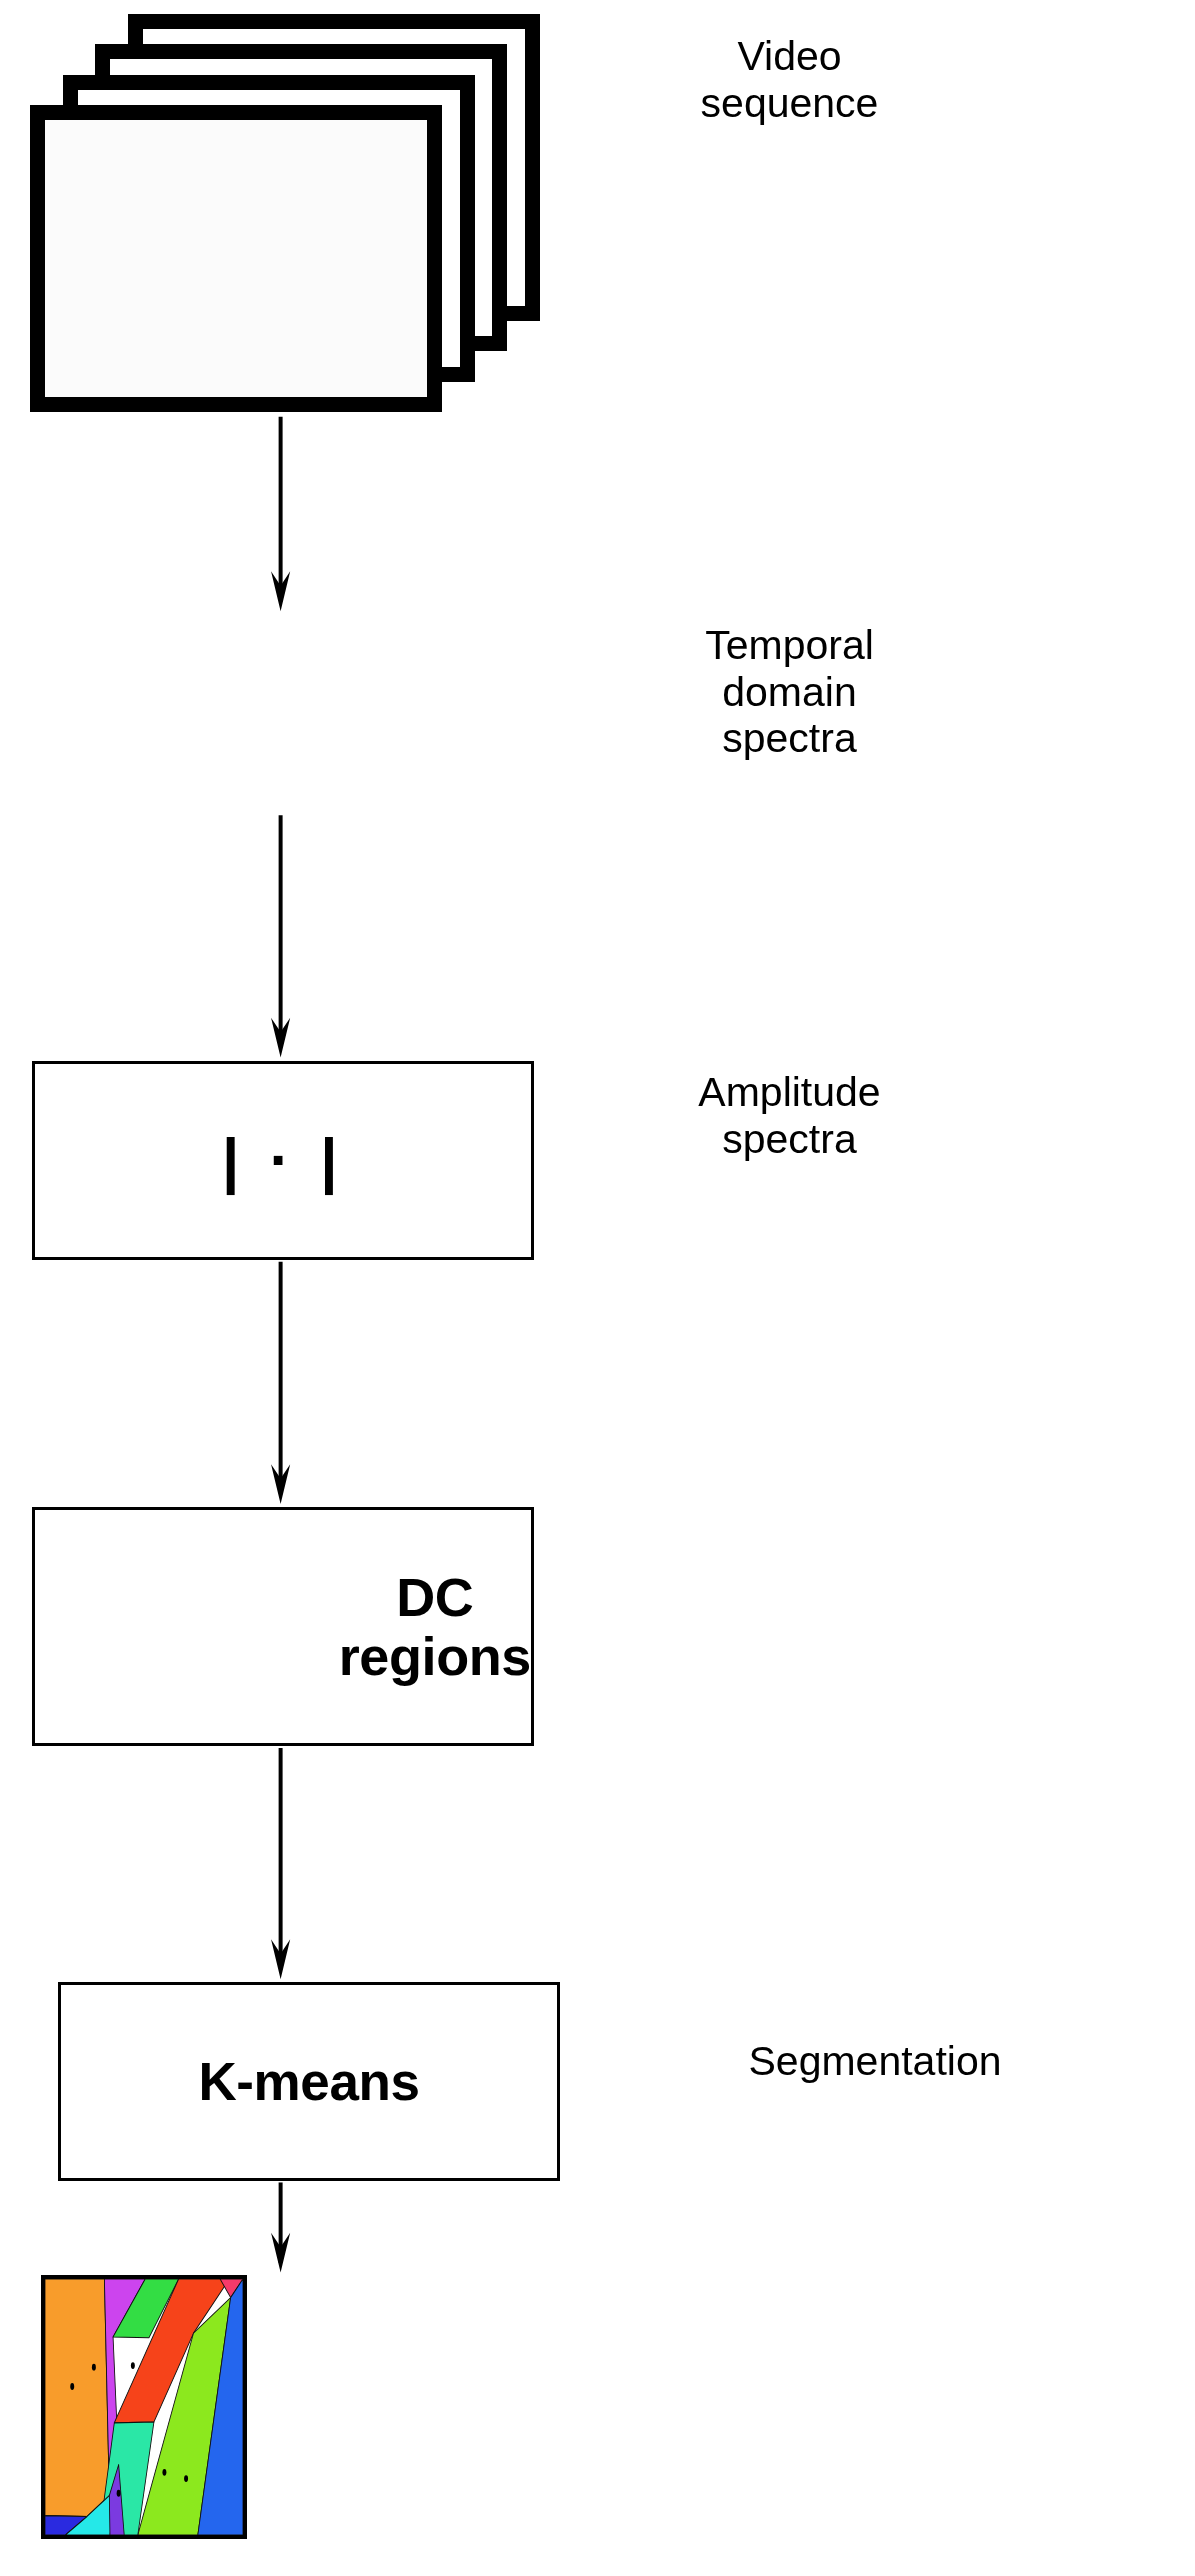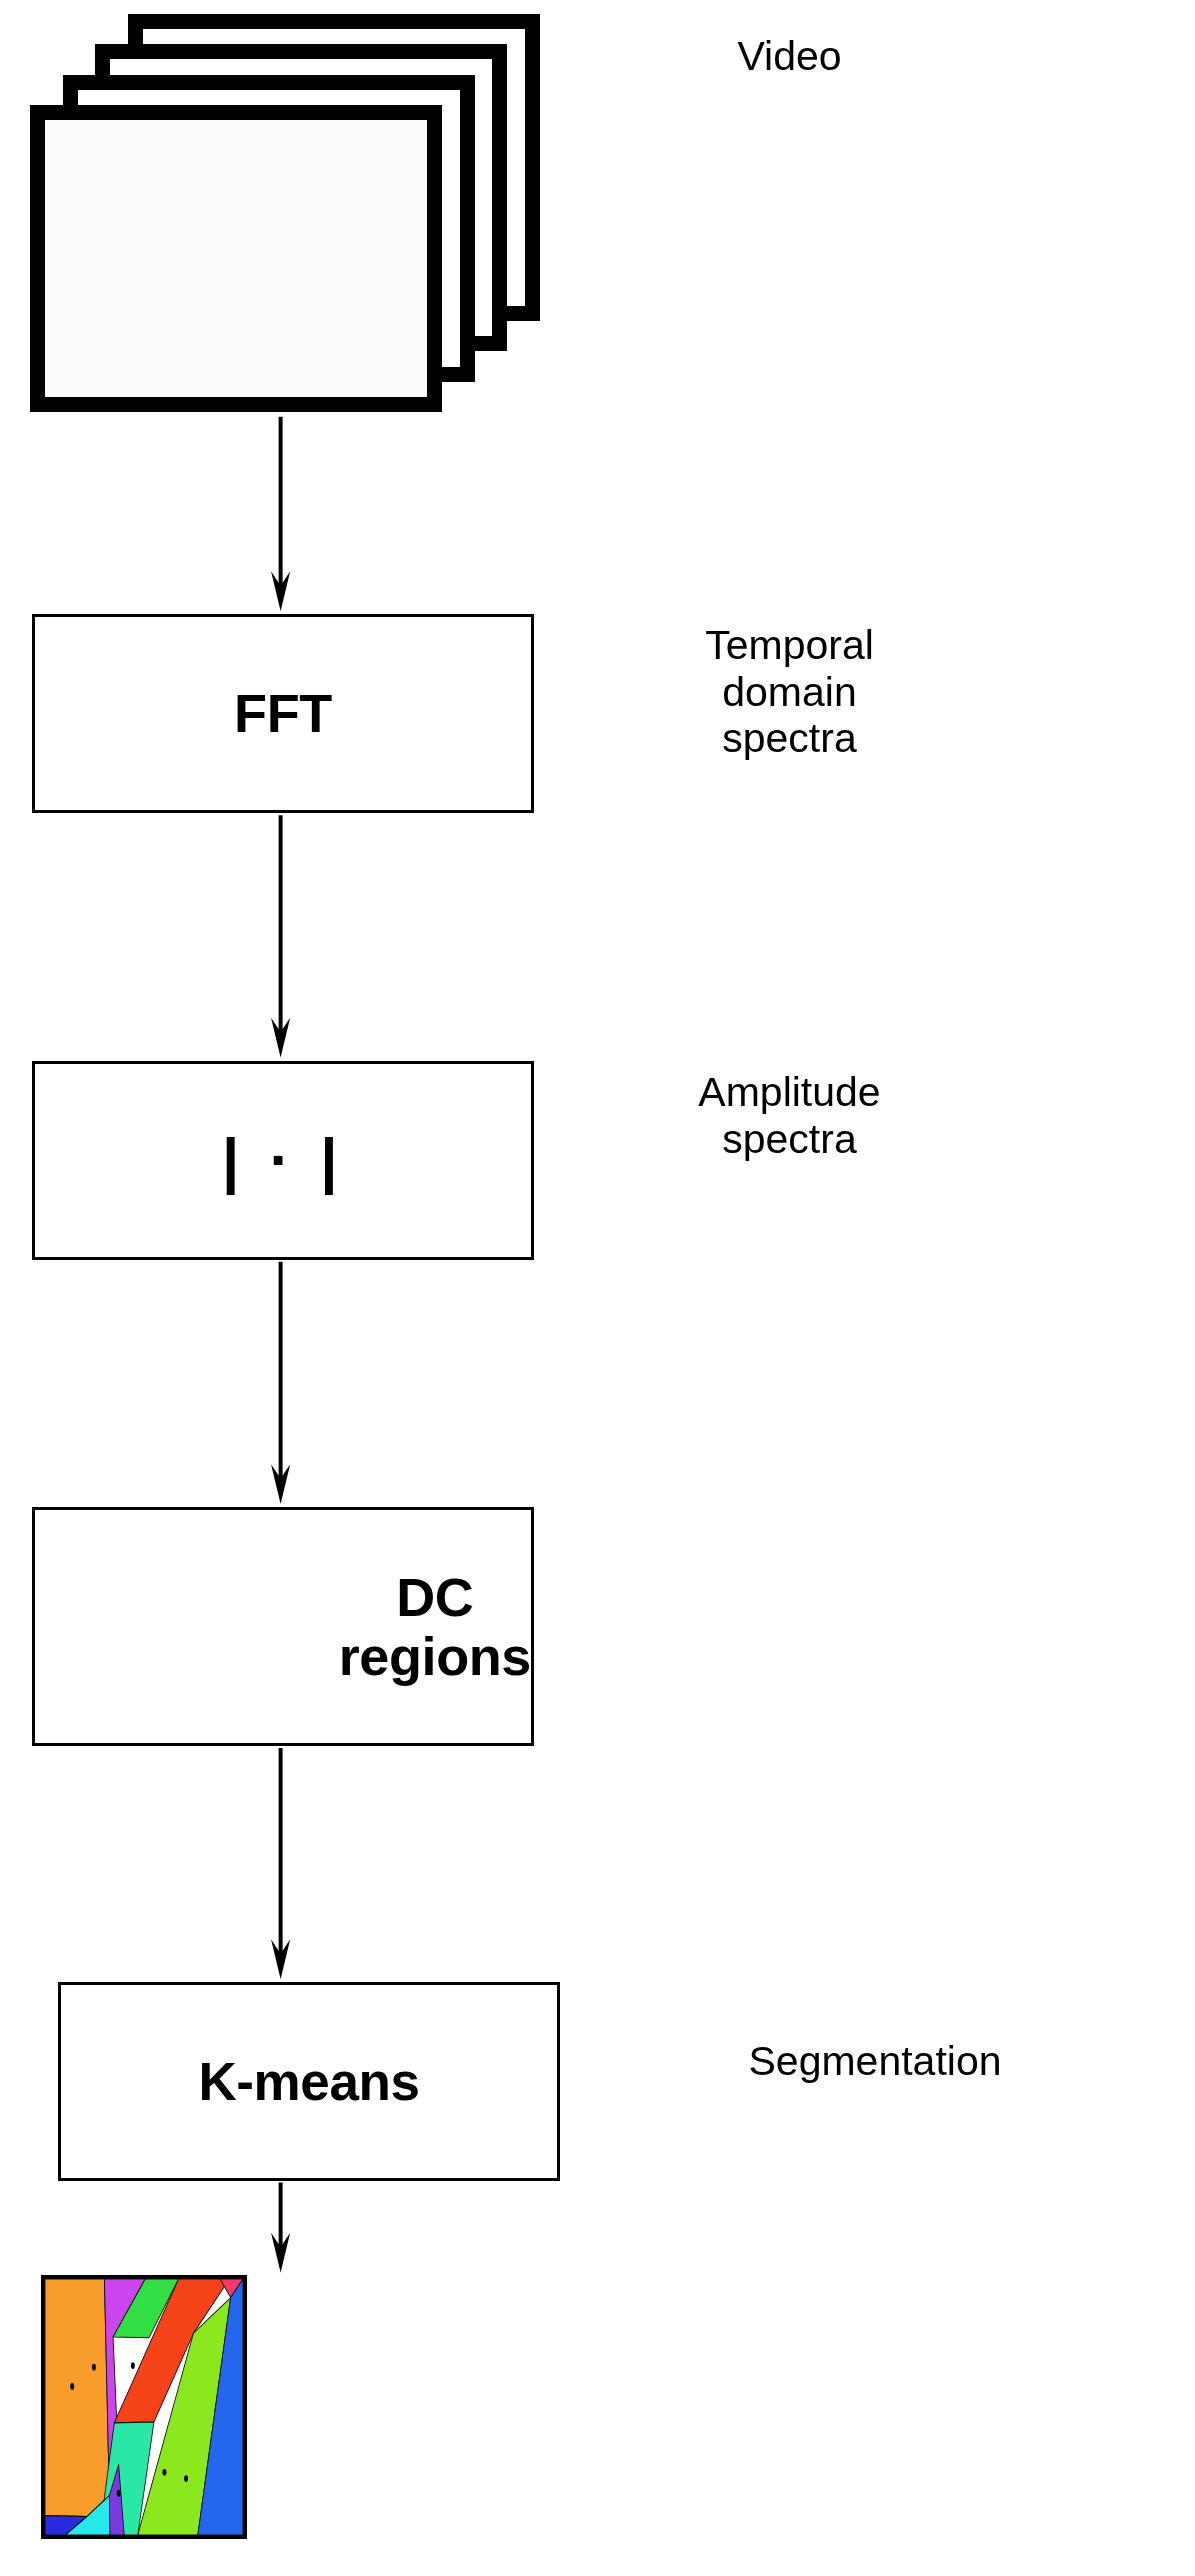--- a/index.html
+++ b/index.html
@@ -119,20 +119,21 @@
 
   <div id="video-stack">
     <div class="frame f1"></div>
     <div class="frame f2"></div>
     <div class="frame f3"></div>
     <div class="frame f4"></div>
   </div>
 
   <div class="caption" id="caption-video">
     <div>Video</div>
+    <div>sequence</div>
   </div>
 
   <div class="arrow" style="top:0">
     <svg width="1195" height="2576" viewBox="0 0 1499 3230" style="position:absolute;left:0;top:0;pointer-events:none">
 
       <line x1="352" y1="522" x2="352" y2="752" stroke="#000" stroke-width="5"></line>
       <path d="M340 716 L352 766 L364 716 L352 734 Z" fill="#000"></path>
 
       <line x1="352" y1="1022" x2="352" y2="1312" stroke="#000" stroke-width="5"></line>
       <path d="M340 1276 L352 1326 L364 1276 L352 1294 Z" fill="#000"></path>
@@ -141,23 +142,20 @@
       <path d="M340 1836 L352 1886 L364 1836 L352 1854 Z" fill="#000"></path>
 
       <line x1="352" y1="2192" x2="352" y2="2468" stroke="#000" stroke-width="5"></line>
       <path d="M340 2432 L352 2482 L364 2432 L352 2450 Z" fill="#000"></path>
 
       <line x1="352" y1="2737" x2="352" y2="2838" stroke="#000" stroke-width="5"></line>
       <path d="M340 2800 L352 2850 L364 2800 L352 2818 Z" fill="#000"></path>
     </svg>
   </div>
 
-  <div class="proc-box" id="box-fft">
-    <div class="proc-label">FFT</div>
-  </div>
   <div class="caption" id="caption-fft">
     <div>Temporal</div>
     <div>domain</div>
     <div>spectra</div>
   </div>
 
   <div class="proc-box" id="box-abs">
     <div class="proc-label">| · |</div>
   </div>
   <div class="caption" id="caption-abs">

